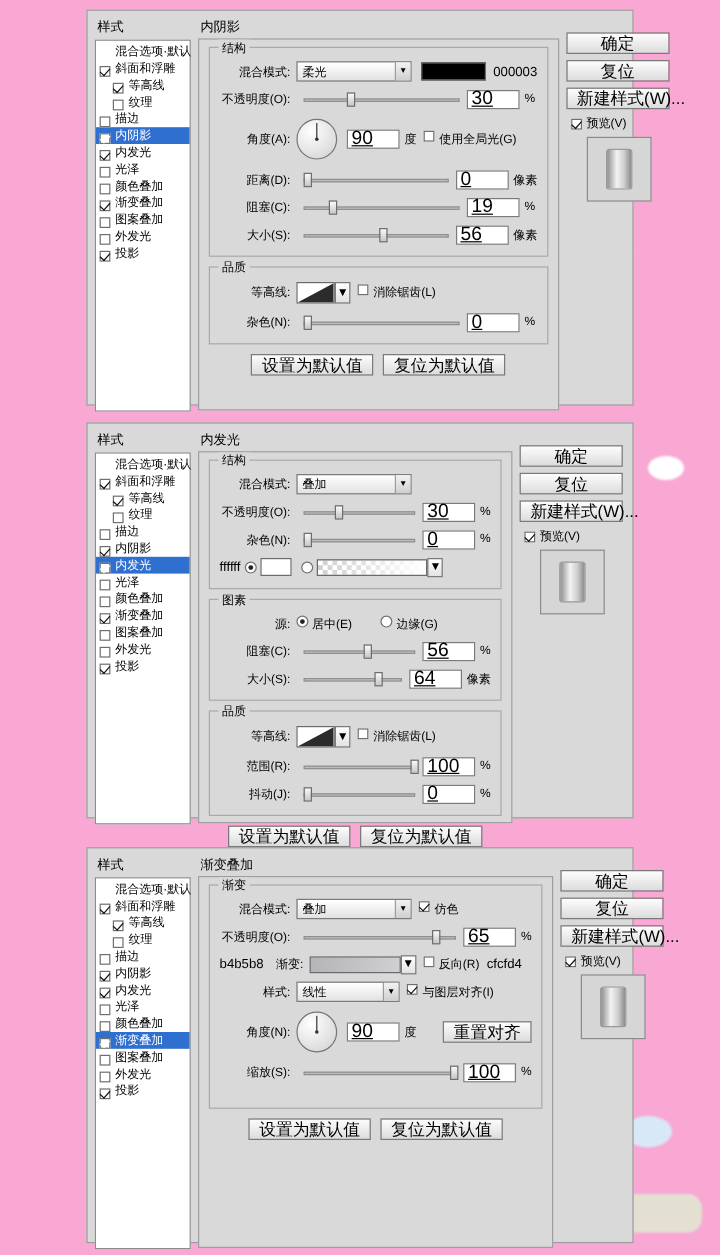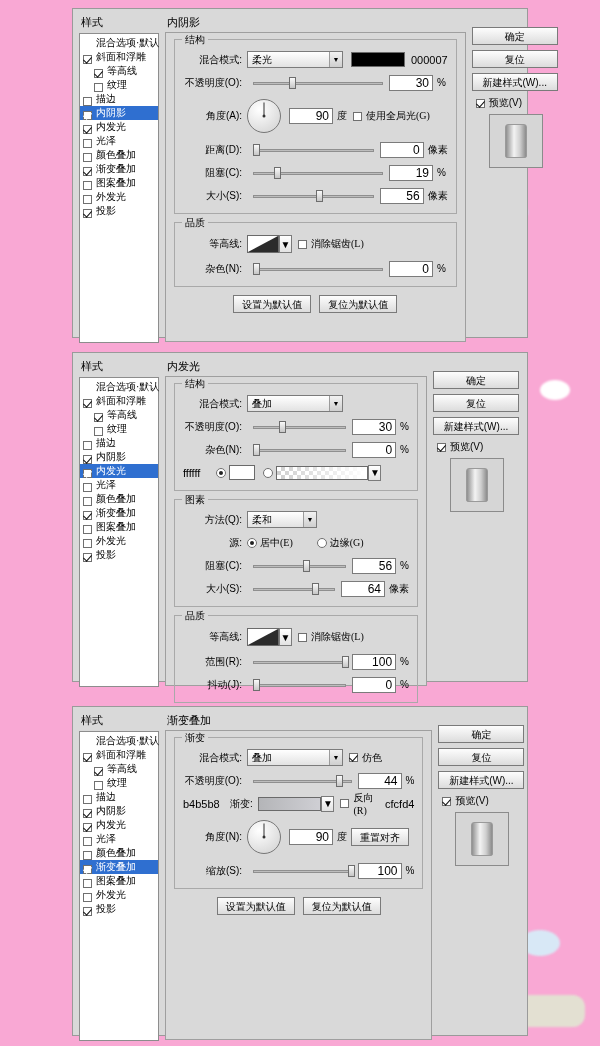--- a/index.html
+++ b/index.html
@@ -121,24 +121,25 @@
     background: linear-gradient(#f2f2f2,#cfcfcf);
     border-left: 1px solid #9b9b9b;
     display: flex; align-items: center; justify-content: center;
     font-size: 7px;
   }
   .num {
     height: 16px;
     width: 44px;
     border: 1px solid #7b7b7b;
     background: #fff;
-    text-align: right;
+    text-align: left;
     padding: 0 3px;
-    font-size: 12px;
+    font-size: 16px;
     line-height: 14px;
+    text-decoration: underline;
   }
   .unit { margin-left: 4px; font-size: 10px; }
   .slider {
     position: relative;
     height: 14px;
     flex: 1 1 auto;
     margin: 0 6px;
   }
   .slider .track {
     position: absolute;
@@ -152,21 +153,21 @@
     top: 1px;
     width: 7px; height: 12px;
     background: linear-gradient(#fafafa,#c6c6c6);
     border: 1px solid #6d6d6d;
   }
   .swatch {
     width: 54px; height: 15px;
     border: 1px solid #6a6a6a;
   }
   .hex { font-size: 11px; margin-left: 6px; }
-  .chk { display: flex; align-items: center; font-size: 10px; margin-left: 6px; font-family: Liberation Serif, serif; }
+  .chk { display: flex; font-size: 10px; margin-left: 6px; }
   .chk .cb { margin-right: 4px; }
 
   .dial {
     width: 34px; height: 34px;
     border-radius: 50%;
     border: 1px solid #777;
     background: radial-gradient(circle at 35% 30%, #ffffff, #cfcfcf);
     position: relative;
   }
   .dial .hand {
@@ -229,21 +230,21 @@
     position: absolute;
     left: 2px; top: 2px;
     width: 4px; height: 4px;
     border-radius: 50%;
     background: #222;
   }
 
   .btn {
     border: 1px solid #7a7a7a;
     background: linear-gradient(#fdfdfd,#dcdcdc);
-    font-size: 10px;
+    font-size: 14px;
     padding: 2px 8px;
     height: 18px;
     line-height: 13px;
     text-align: center;
     white-space: nowrap;
   }
   .small-btns {
     display: flex;
     gap: 8px;
     justify-content: center;
@@ -361,21 +362,21 @@
         <div class="group">
           <div class="legend">结构</div>
 
           <div class="row">
             <span class="lbl">混合模式:</span>
             <span class="select" style="width:96px">
               <span>柔光</span>
               <span class="arrow">▼</span>
             </span>
             <span class="swatch" style="background:#000000; margin-left:8px"></span>
-            <span class="hex">000007</span>
+            <span class="hex">000003</span>
           </div>
 
           <div class="row">
             <span class="lbl">不透明度(O):</span>
             <span class="slider" style="max-width:130px">
               <span class="track"></span>
               <span class="thumb" style="left:28%"></span>
             </span>
             <span class="num">30</span>
             <span class="unit">%</span>
@@ -560,39 +561,32 @@
             <span class="lbl">杂色(N):</span>
             <span class="slider" style="max-width:130px">
               <span class="track"></span>
               <span class="thumb" style="left:0%"></span>
             </span>
             <span class="num">0</span>
             <span class="unit">%</span>
           </div>
 
           <div class="row" style="margin-bottom:0">
-            <span class="hex" style="margin-left:0;margin-right:16px">ffffff</span>
+            <span class="hex" style="margin-left:0;margin-right:4px">ffffff</span>
             <span class="radio on"></span>
             <span class="swatch" style="width:26px;background:#ffffff"></span>
             <span class="radio" style="margin-left:8px"></span>
             <span class="gradbar checker"></span>
             <span class="arrow select" style="width:13px;min-width:13px;height:16px;justify-content:center;padding:0">▼</span>
           </div>
         </div>
 
         <div class="group">
           <div class="legend">图素</div>
 
-          <div class="row">
-            <span class="lbl">方法(Q):</span>
-            <span class="select" style="width:62px">
-              <span>柔和</span>
-              <span class="arrow">▼</span>
-            </span>
-          </div>
 
           <div class="row">
             <span class="lbl">源:</span>
             <span class="chk" style="margin-left:0">
               <span class="radio on"></span>
               <span>居中(E)</span>
             </span>
             <span class="chk" style="margin-left:24px">
               <span class="radio"></span>
               <span>边缘(G)</span>
@@ -753,49 +747,60 @@
               <span>仿色</span>
             </span>
           </div>
 
           <div class="row">
             <span class="lbl">不透明度(O):</span>
             <span class="slider" style="max-width:130px">
               <span class="track"></span>
               <span class="thumb" style="left:84%"></span>
             </span>
-            <span class="num">44</span>
+            <span class="num">65</span>
             <span class="unit">%</span>
           </div>
 
           <div class="row">
             <span class="hex" style="margin-left:0;margin-right:4px">b4b5b8</span>
             <span class="lbl" style="width:34px;flex:0 0 34px">渐变:</span>
             <span class="gradbar b4b5b8" style="width:76px"></span>
             <span class="arrow select" style="width:13px;min-width:13px;height:16px;justify-content:center;padding:0">▼</span>
             <span class="chk">
               <span class="cb"></span>
               <span>反向(R)</span>
             </span>
             <span class="hex">cfcfd4</span>
           </div>
 
+          <div class="row">
+            <span class="lbl">样式:</span>
+            <span class="select" style="width:86px">
+              <span>线性</span>
+              <span class="arrow">▼</span>
+            </span>
+            <span class="chk">
+              <span class="cb on"></span>
+              <span>与图层对齐(I)</span>
+            </span>
+          </div>
 
           <div class="row" style="height:40px">
             <span class="lbl">角度(N):</span>
             <span class="dial">
               <span class="hand"></span>
               <span class="dot"></span>
             </span>
             <span class="num" style="margin-left:8px">90</span>
             <span class="unit">度</span>
-            <span class="btn" style="margin-left:4px">重置对齐</span>
-          </div>
-
-          <div class="row" style="margin-bottom:0">
+            <span class="btn" style="margin-left:22px">重置对齐</span>
+          </div>
+
+          <div class="row" style="margin-bottom:12px">
             <span class="lbl">缩放(S):</span>
             <span class="slider" style="max-width:130px">
               <span class="track"></span>
               <span class="thumb" style="left:96%"></span>
             </span>
             <span class="num">100</span>
             <span class="unit">%</span>
           </div>
         </div>
 

